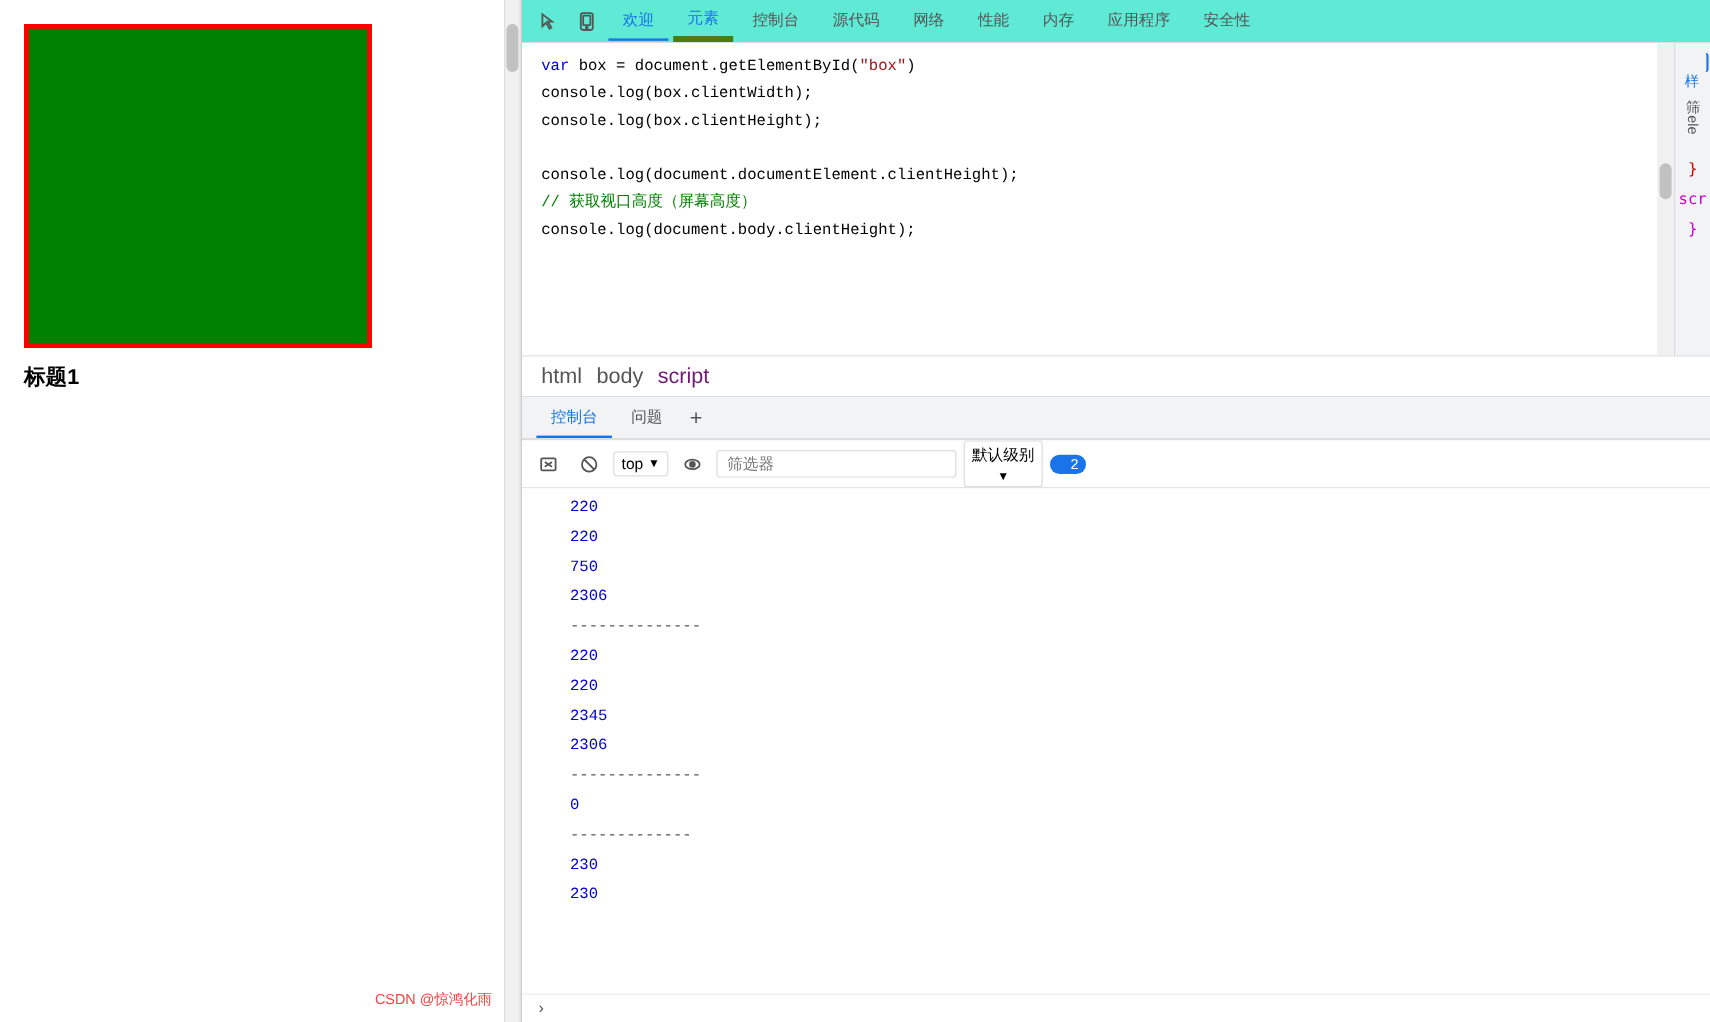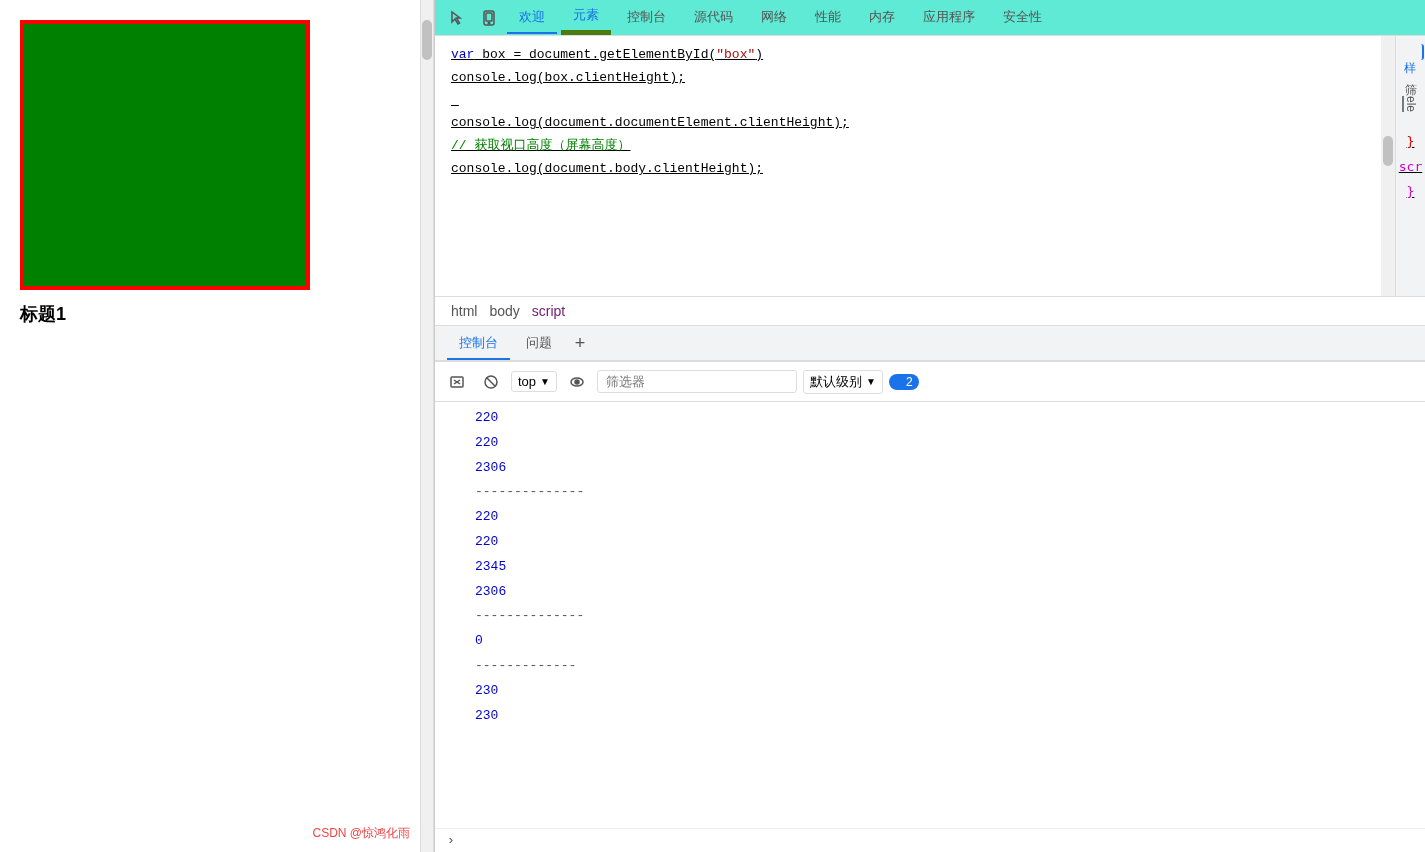--- a/index.html
+++ b/index.html
@@ -135,21 +135,21 @@
 
     
     .breadcrumb-bar {
       display: flex;
       align-items: center;
       padding: 4px 12px;
       background: #fff;
       border-top: 1px solid #ddd;
       border-bottom: 1px solid #ddd;
       gap: 2px;
-      font-size: 14px;
+      font-size: 18px;
     }
     .breadcrumb-item {
       color: #555;
       padding: 2px 4px;
       cursor: pointer;
     }
     .breadcrumb-item.active { color: #1a73e8; }
     .breadcrumb-sep { color: #999; }
 
     
@@ -233,20 +233,21 @@
     .level-selector {
       display: flex;
       align-items: center;
       border: 1px solid #ddd;
       border-radius: 3px;
       padding: 2px 6px;
       font-size: 13px;
       cursor: pointer;
       background: #fff;
       gap: 4px;
+      flex-direction: column;
     }
     .badge {
       background: #1a73e8;
       color: #fff;
       border-radius: 10px;
       padding: 1px 6px;
       font-size: 12px;
       display: flex;
       align-items: center;
       gap: 3px;
@@ -335,26 +336,29 @@
     <div class="devtools-tab active" style="color:#1a73e8; border-bottom:5px solid #4d7c0f;">元素</div>
     <div class="devtools-tab">控制台</div>
     <div class="devtools-tab">源代码</div>
     <div class="devtools-tab">网络</div>
     <div class="devtools-tab">性能</div>
     <div class="devtools-tab">内存</div>
     <div class="devtools-tab">应用程序</div>
     <div class="devtools-tab">安全性</div>
   </div>
 
-  <div style="display:flex; flex:0 0 auto; height:260px; position:relative;text-decoration:underline;">
+  <div style="display:flex; flex:0 0 auto; height:260px; position:relative;">
 
     <div class="code-area" style="flex:1;">
       <div class="code-content">
         <div class="code-line">
           <span style="color:#00c;">var</span><span style="color:#000;"> box = document.getElementById(</span><span style="color:#a31515;">"box"</span><span style="color:#000;">)</span>
+        </div>
+        <div class="code-line">
+          <span style="color:#000;">console.log(box.clientWidth);</span>
         </div>
         <div class="code-line">
           <span style="color:#000;">console.log(box.clientHeight);</span>
         </div>
         <div class="code-line">&nbsp;</div>
         <div class="code-line">
           <span style="color:#000;">console.log(document.documentElement.clientHeight);</span>
         </div>
         <div class="code-line">
           <span style="color:#008000;">// 获取视口高度（屏幕高度）</span>
@@ -424,20 +428,21 @@
     </div>
     <div class="badge">
       <span style="background:#1a73e8; width:8px; height:8px; border-radius:50%; display:inline-block;"></span>
       <span>2</span>
     </div>
   </div>
 
   <div class="console-output" id="console-output">
   <div class="console-line">220</div>
       <div class="console-line">220</div>
+      <div class="console-line">750</div>
       <div class="console-line">2306</div>
       <div class="console-line separator" style="color: rgb(85, 85, 85);">--------------</div>
       <div class="console-line">220</div>
       <div class="console-line">220</div>
       <div class="console-line">2345</div>
       <div class="console-line">2306</div>
       <div class="console-line separator" style="color: rgb(85, 85, 85);">--------------</div>
       <div class="console-line">0</div>
       <div class="console-line separator" style="color: rgb(85, 85, 85);">-------------</div>
       <div class="console-line">230</div>

